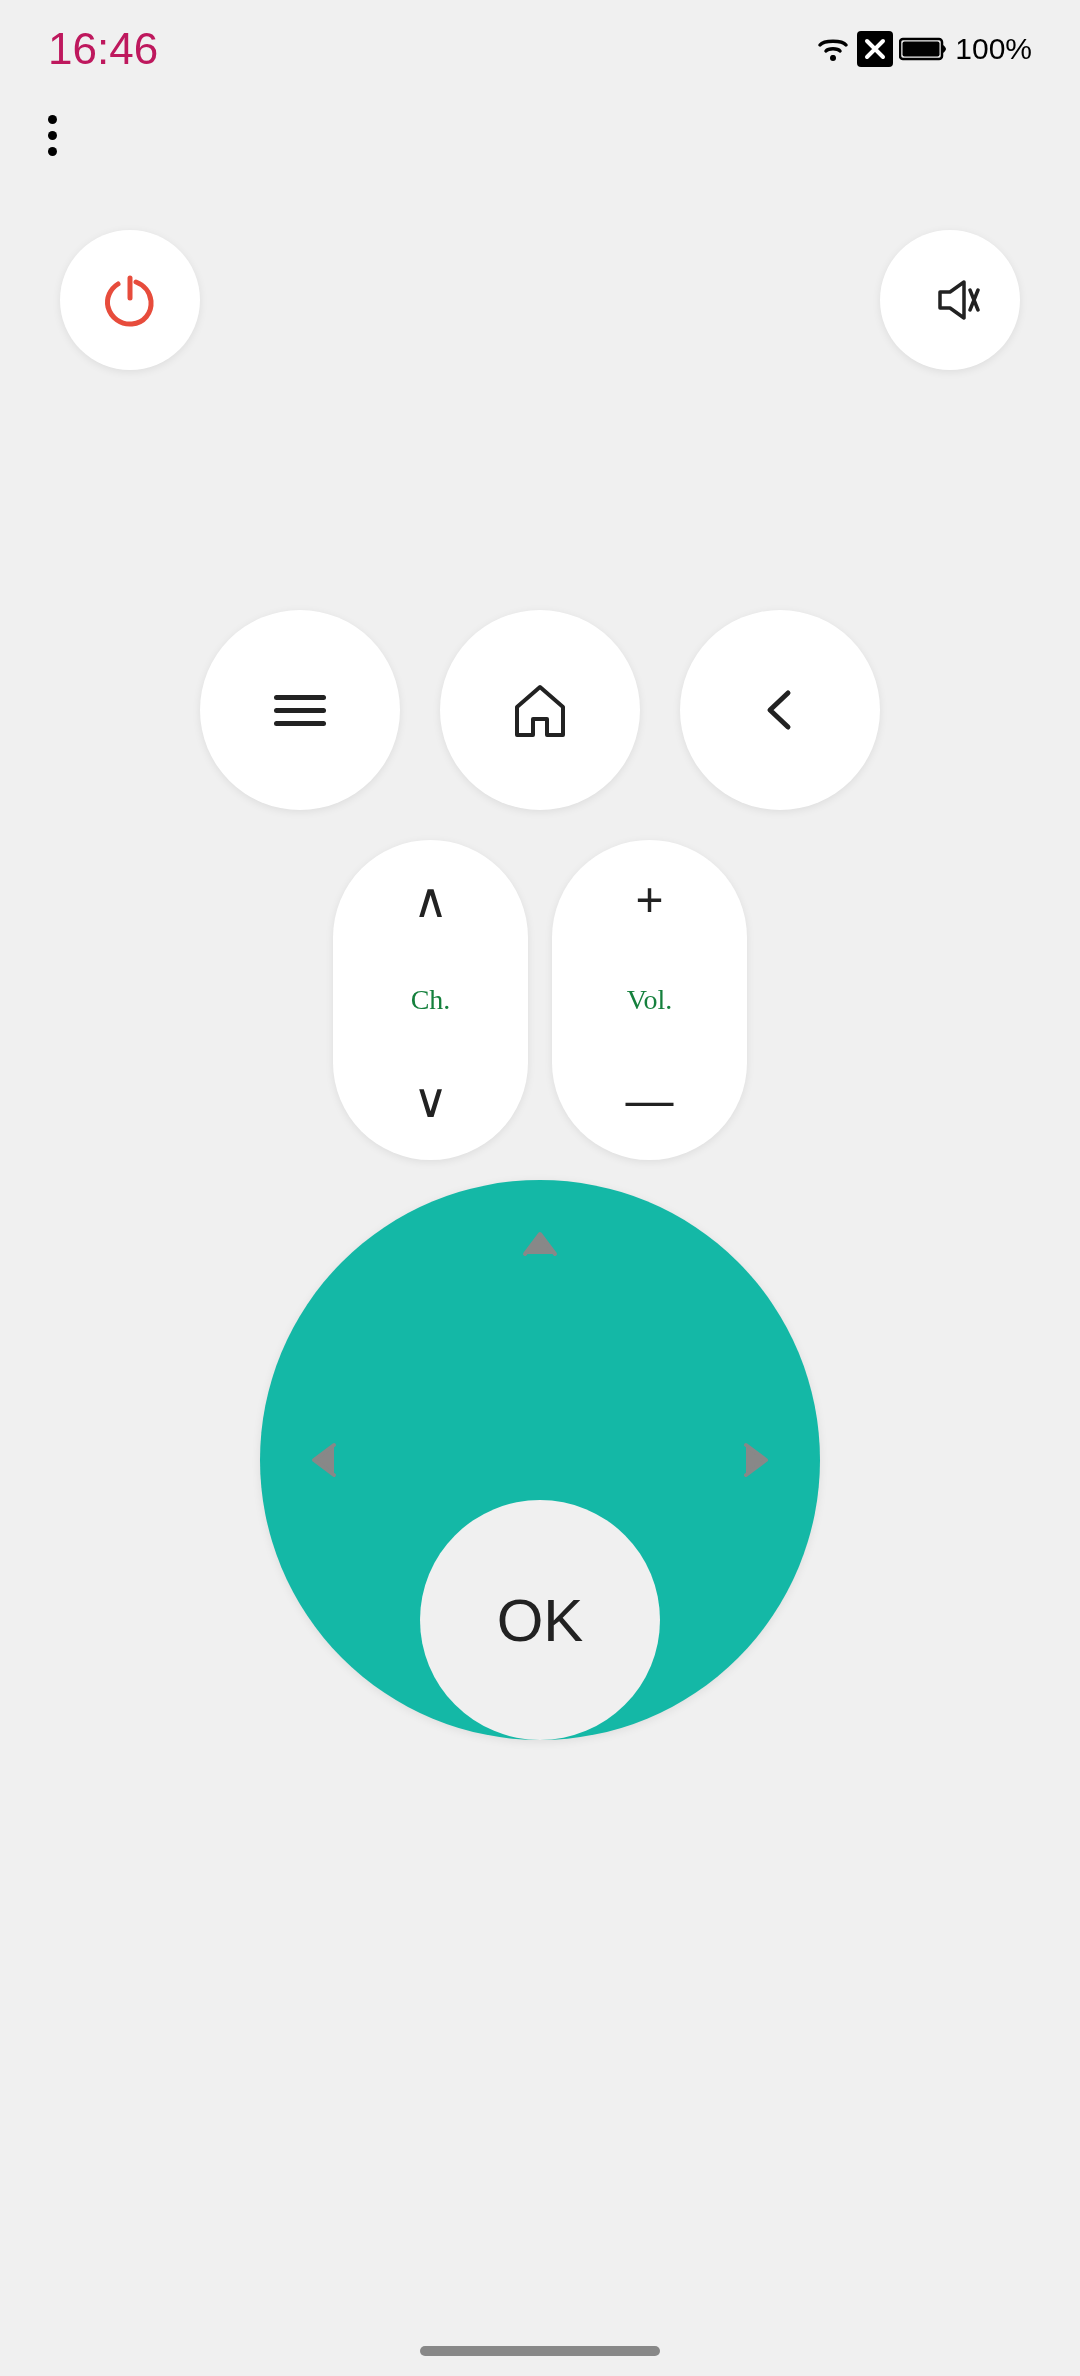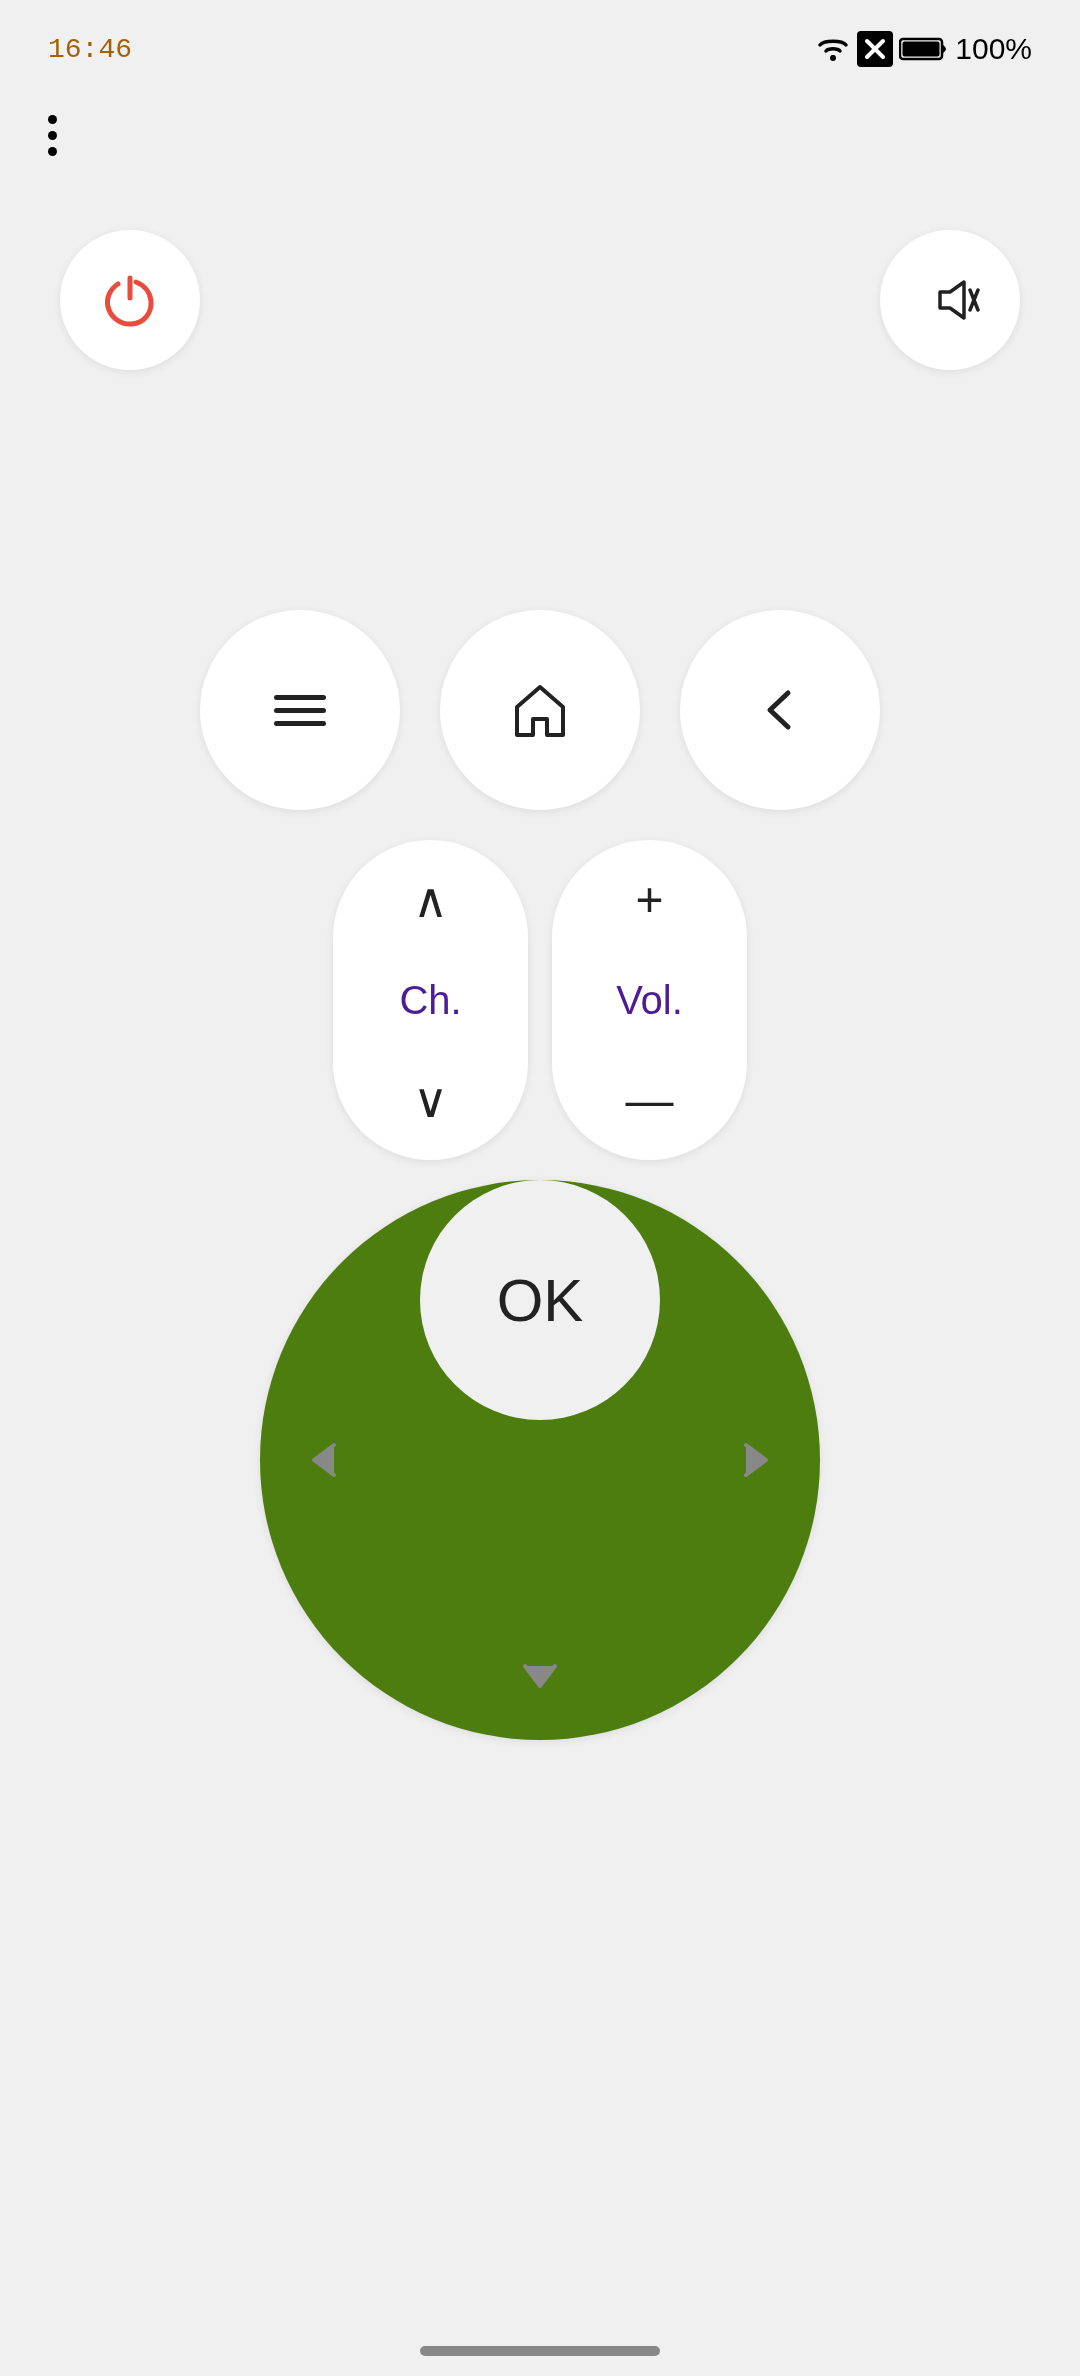--- a/index.html
+++ b/index.html
@@ -21,24 +21,23 @@
     
     .status-bar {
       display: flex;
       justify-content: space-between;
       align-items: center;
       padding: 28px 48px 10px 48px;
       height: 80px;
     }
 
     .status-time {
-      font-size: 28px;
+      font-size: 44px;
       font-weight: 500;
-      color: #a16207;
-      font-family: Liberation Mono, monospace;
+      color: #be185d;
     }
 
     .status-icons {
       display: flex;
       align-items: center;
       gap: 6px;
     }
 
     .status-icons span {
       font-size: 30px;
@@ -171,23 +170,24 @@
       flex-direction: column;
       box-shadow: 0 2px 8px rgba(0,0,0,0.08);
       cursor: pointer;
       font-size: 36px;
       color: #222;
       font-weight: 400;
       gap: 20px;
     }
 
     .btn-label {
-      font-size: 40px;
-      color: #4c1d95;
+      font-size: 28px;
+      color: #15803d;
       font-weight: 400;
+      font-family: Liberation Serif, serif;
     }
 
     .ch-btn {
       display: flex;
       flex-direction: column;
       align-items: center;
       justify-content: space-between;
       padding: 32px 0;
     }
 
@@ -210,23 +210,23 @@
       align-items: center;
       justify-content: center;
       margin-top: 10px;
       position: relative;
     }
 
     .dpad-outer {
       width: 560px;
       height: 560px;
       border-radius: 50%;
-      background: #4d7c0f;
-      display: flex;
-      align-items: flex-start;
+      background: #14b8a6;
+      display: flex;
+      align-items: flex-end;
       justify-content: center;
       position: relative;
       box-shadow: 0 2px 10px rgba(0,0,0,0.08);
     }
 
     .dpad-inner {
       width: 240px;
       height: 240px;
       border-radius: 50%;
       background: #f0f0f0;

